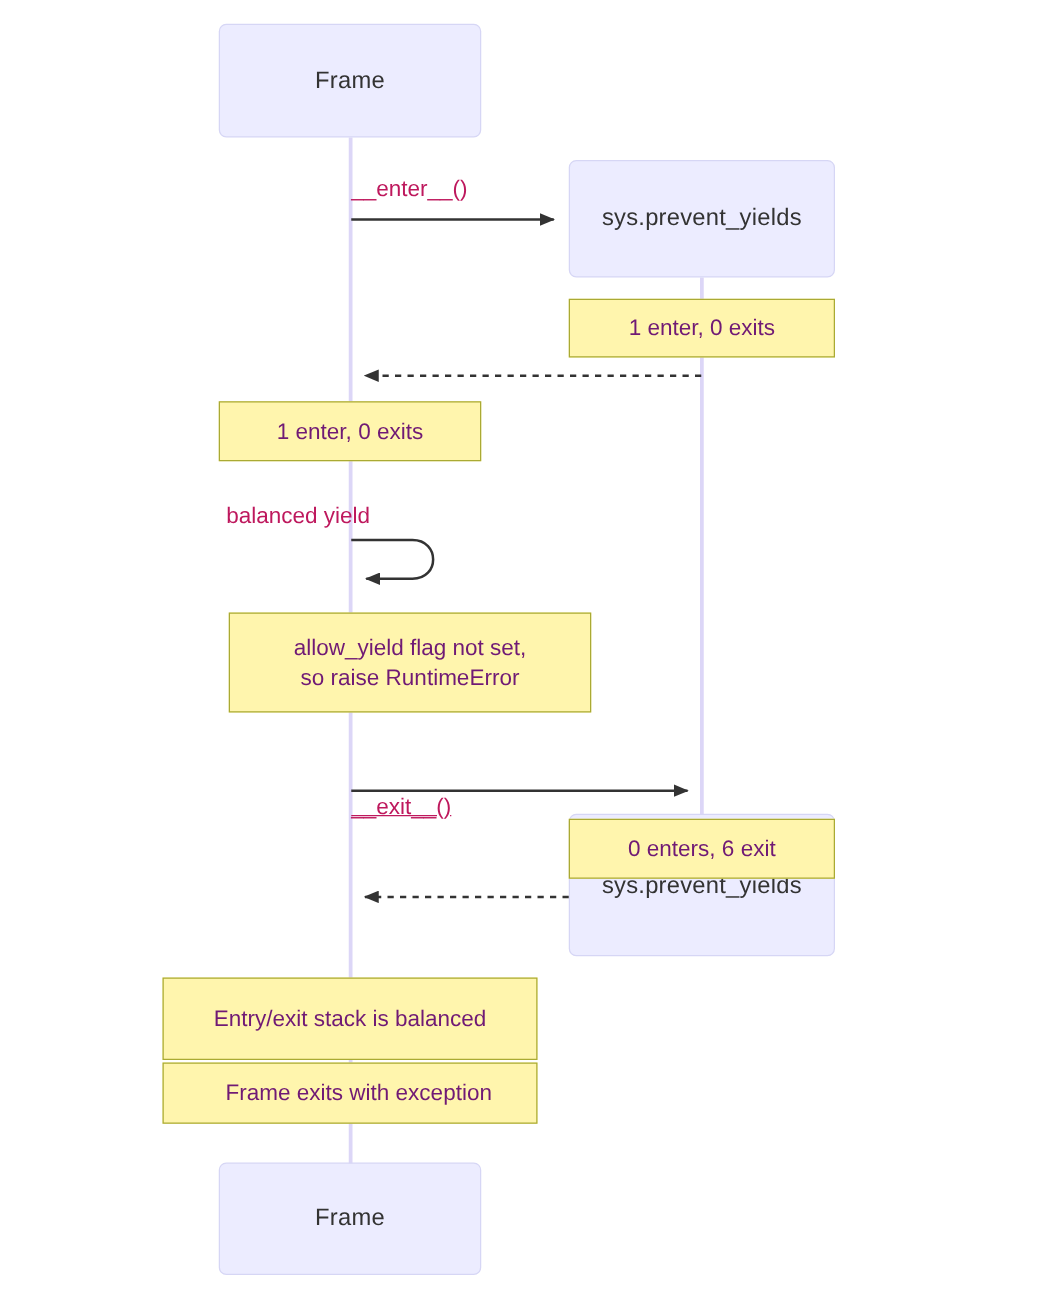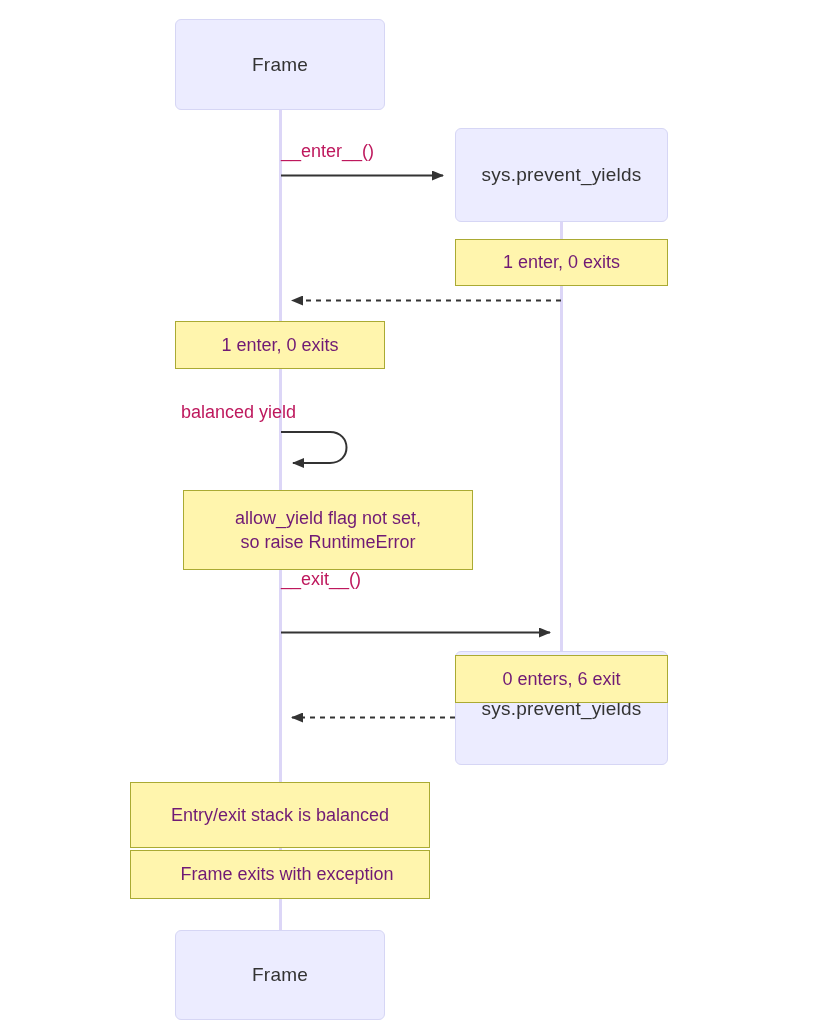--- a/index.html
+++ b/index.html
@@ -150,17 +150,17 @@
   </div>
 
   <div class="msg-label z-label" style="left:281px; top:141px; width:162px;">
     <span>__enter__()</span>
   </div>
 
   <div class="msg-label z-label" style="left:181px; top:402px; width:200px;">
     <span>balanced yield</span>
   </div>
 
-  <div class="msg-label z-label" style="left:281px; top:569px; width:269px;">
+  <div class="msg-label z-label" style="left:281px; top:635px; width:269px;text-decoration:underline;">
     <span>__exit__()</span>
   </div>
 
 </div>
 
 </body></html>

